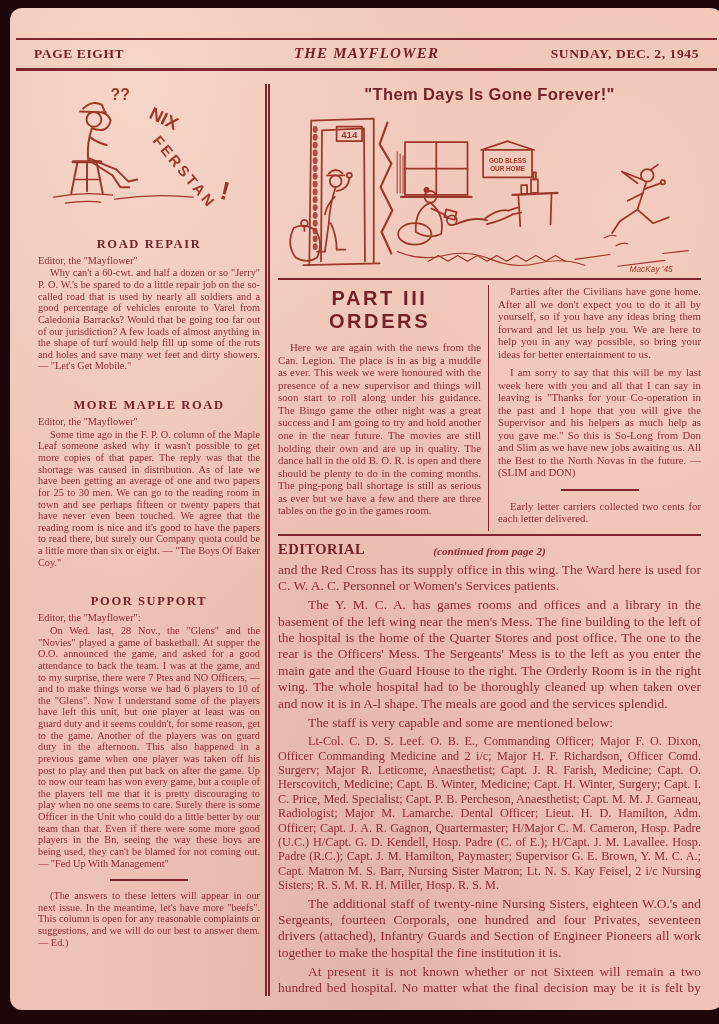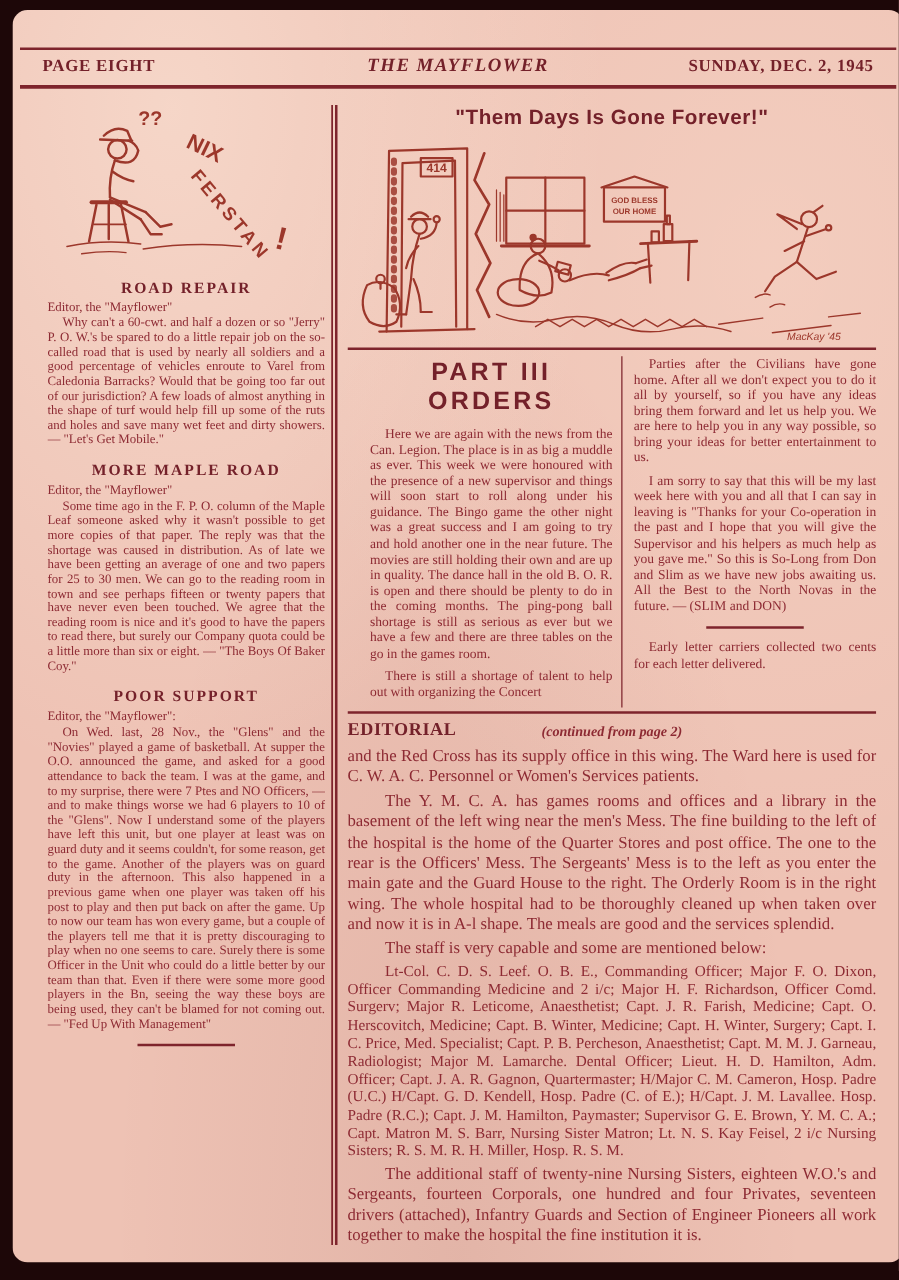--- a/index.html
+++ b/index.html
@@ -28,21 +28,21 @@
   .masthead .mh{font-weight:bold;font-size:13.5px;letter-spacing:.6px;color:var(--heading-ink);}
   .mh-left{flex:1;text-align:left;}
   .mh-center{flex:1.4;text-align:center;font-size:15px !important;letter-spacing:1.2px !important;font-style:italic;}
   .mh-right{flex:1;text-align:right;}
   
   .left-col{
     position:absolute;left:28px;top:76px;width:222px;bottom:14px;
     font-size:10.3px;line-height:1.13;text-align:justify;overflow:hidden;
   }
   .left-col h3{
-    text-align:center;font-size:12.5px;letter-spacing:1.6px;margin:11px 0 4px;
+    text-align:center;font-size:12.5px;letter-spacing:1.6px;margin:26px 0 4px;
     color:var(--heading-ink);font-weight:bold;
   }
   .salut{margin:0 0 1px;}
   .letter-body{margin:0;text-indent:12px;}
   .shortrule{width:78px;border:none;border-top:2px solid var(--rule);margin:10px auto 9px;}
   .ed-note{margin:0;text-indent:12px;}
   
   .vdivider{
     position:absolute;left:255px;top:76px;bottom:14px;width:5px;
     background:linear-gradient(to right, var(--rule) 0 1.6px, transparent 1.6px 3.4px, var(--rule) 3.4px 5px);
@@ -50,21 +50,21 @@
   
   .right-area{position:absolute;left:268px;top:76px;width:423px;bottom:10px;overflow:hidden;}
   .feature-title{
     text-align:center;font-family:"Liberation Sans",sans-serif;font-weight:bold;
     font-size:16.5px;letter-spacing:.4px;color:var(--heading-ink);margin:1px 0 3px;
   }
   .cartoon2{display:block;width:100%;height:168px;}
   .hr-heavy{border:none;border-top:2.6px solid var(--rule);margin:3px 0 5px;}
   .part3{display:flex;align-items:stretch;}
   .p3col{flex:1;font-size:10.8px;line-height:1.16;text-align:justify;}
-  .p3col.first{padding-right:7px;margin-left:18px;}
+  .p3col.first{padding-right:7px;}
   .p3col.second{padding-left:9px;border-left:1.6px solid var(--rule);}
   .part3 h2{
     font-family:"Liberation Sans",sans-serif;font-weight:bold;font-size:20px;
     letter-spacing:2.6px;text-align:center;margin:2px 0 8px;color:var(--heading-ink);
   }
   .p3col p{margin:0 0 6px;text-indent:12px;}
   .p3note{margin:4px 0 0;text-indent:12px;}
   
   .editorial{font-size:13.4px;line-height:1.22;text-align:justify;margin-top:4px;}
   .ed-head{position:relative;height:20px;margin:2px 0 1px;}
@@ -133,20 +133,21 @@
 
       <h3>MORE MAPLE ROAD</h3>
       <p class="salut">Editor, the "Mayflower"</p>
       <p class="letter-body">Some time ago in the F. P. O. column of the Maple Leaf someone asked why it wasn't possible to get more copies of that paper. The reply was that the shortage was caused in distribution. As of late we have been getting an average of one and two papers for 25 to 30 men. We can go to the reading room in town and see perhaps fifteen or twenty papers that have never even been touched. We agree that the reading room is nice and it's good to have the papers to read there, but surely our Company quota could be a little more than six or eight. — "The Boys Of Baker Coy."</p>
 
       <h3>POOR SUPPORT</h3>
       <p class="salut">Editor, the "Mayflower":</p>
       <p class="letter-body">On Wed. last, 28 Nov., the "Glens" and the "Novies" played a game of basketball. At supper the O.O. announced the game, and asked for a good attendance to back the team. I was at the game, and to my surprise, there were 7 Ptes and NO Officers, — and to make things worse we had 6 players to 10 of the "Glens". Now I understand some of the players have left this unit, but one player at least was on guard duty and it seems couldn't, for some reason, get to the game. Another of the players was on guard duty in the afternoon. This also happened in a previous game when one player was taken off his post to play and then put back on after the game. Up to now our team has won every game, but a couple of the players tell me that it is pretty discouraging to play when no one seems to care. Surely there is some Officer in the Unit who could do a little better by our team than that. Even if there were some more good players in the Bn, seeing the way these boys are being used, they can't be blamed for not coming out. — "Fed Up With Management"</p>
 
       <hr class="shortrule">
+      <p class="ed-note">(The answers to these letters will appear in our next issue. In the meantime, let's have more "beefs". This column is open for any reasonable complaints or suggestions, and we will do our best to answer them. — Ed.)</p>
     </div>
 
     <div class="vdivider"></div>
 
     <div class="right-area">
 
       <div class="feature-title">"Them Days Is Gone Forever!"</div>
 
       <svg class="cartoon2" viewBox="0 0 425 172" aria-hidden="true">
         <g class="c-ink" fill="none" stroke-width="1.8" stroke-linecap="round" stroke-linejoin="round">
@@ -245,21 +246,20 @@
           <text x="378" y="169" font-size="8.5" font-style="italic" font-weight="normal">MacKay '45</text>
         </g>
       </svg>
 
       <hr class="hr-heavy">
 
       <div class="part3">
         <div class="p3col first">
           <h2>PART III ORDERS</h2>
           <p>Here we are again with the news from the Can. Legion. The place is in as big a muddle as ever. This week we were honoured with the presence of a new supervisor and things will soon start to roll along under his guidance. The Bingo game the other night was a great success and I am going to try and hold another one in the near future. The movies are still holding their own and are up in quality. The dance hall in the old B. O. R. is open and there should be plenty to do in the coming months. The ping-pong ball shortage is still as serious as ever but we have a few and there are three tables on the go in the games room.</p>
-          <p>There is still a shortage of talent to help out with organizing the Concert</p>
         </div>
         <div class="p3col second">
           <p>Parties after the Civilians have gone home. After all we don't expect you to do it all by yourself, so if you have any ideas bring them forward and let us help you. We are here to help you in any way possible, so bring your ideas for better entertainment to us.</p>
           <p>I am sorry to say that this will be my last week here with you and all that I can say in leaving is "Thanks for your Co-operation in the past and I hope that you will give the Supervisor and his helpers as much help as you gave me." So this is So-Long from Don and Slim as we have new jobs awaiting us. All the Best to the North Novas in the future. — (SLIM and DON)</p>
           <hr class="shortrule">
           <p class="p3note">Early letter carriers collected two cents for each letter delivered.</p>
         </div>
       </div>
 
       <hr class="hr-heavy">

